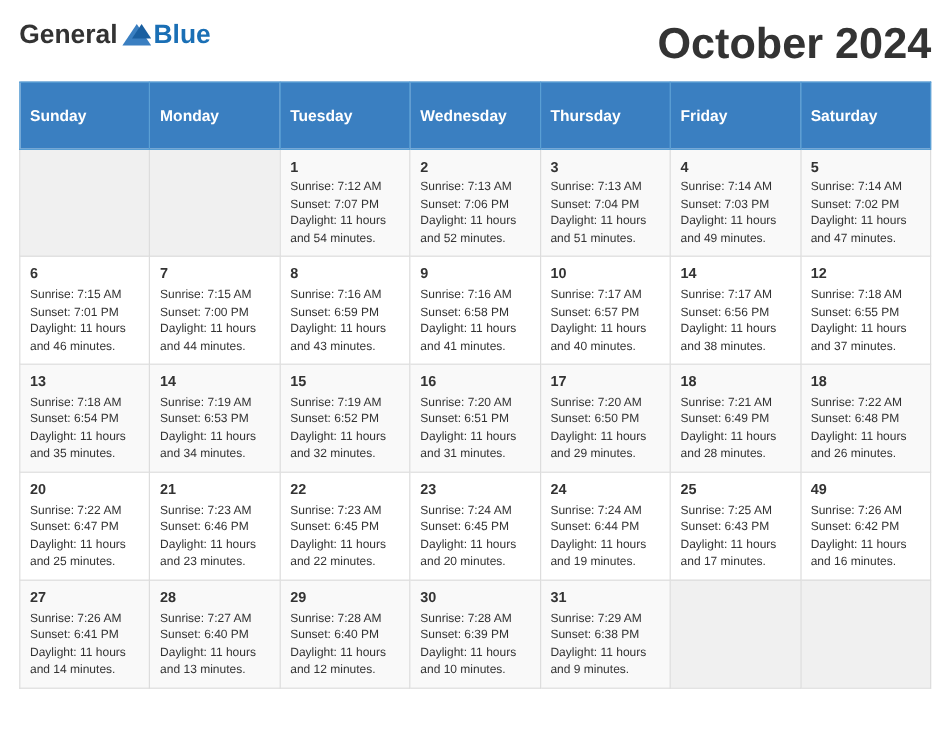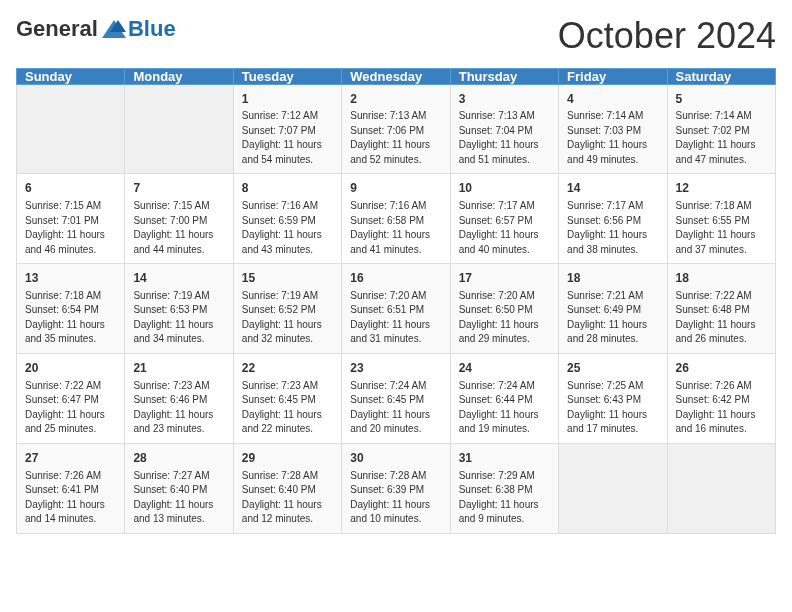--- a/index.html
+++ b/index.html
@@ -33,39 +33,39 @@
     .logo-icon {
       width: 28px;
       height: 22px;
       margin-left: 2px;
     }
     .title-block {
       text-align: right;
     }
     .month-title {
       font-size: 36px;
-      font-weight: normal;
+      font-weight: bold;
       color: #333;
       line-height: 1.1;
     }
     .location {
       font-size: 15px;
       color: #555;
     }
     .calendar {
       width: 100%;
       border-collapse: collapse;
       border: 1px solid #ccc;
     }
     .calendar th {
       background-color: #3a7fc1;
       color: #fff;
       font-size: 13px;
       font-weight: bold;
-      padding: 0 8px;
+      padding: 20px 8px;
       text-align: left;
       border: 1px solid #5a9fd4;
     }
     .calendar td {
       vertical-align: top;
       padding: 6px 8px;
       border: 1px solid #ddd;
       background: #fff;
       width: 108px;
       min-height: 80px;
@@ -229,21 +229,21 @@
         </td>
         <td>
           <span class="day-num">24</span>
           <div class="day-info">Sunrise: 7:24 AM<br>Sunset: 6:44 PM<br>Daylight: 11 hours and 19 minutes.</div>
         </td>
         <td>
           <span class="day-num">25</span>
           <div class="day-info">Sunrise: 7:25 AM<br>Sunset: 6:43 PM<br>Daylight: 11 hours and 17 minutes.</div>
         </td>
         <td>
-          <span class="day-num">26</span>
+          <span class="day-num">49</span>
           <div class="day-info">Sunrise: 7:26 AM<br>Sunset: 6:42 PM<br>Daylight: 11 hours and 16 minutes.</div>
         </td>
       </tr>
       <tr>
         <td>
           <span class="day-num">27</span>
           <div class="day-info">Sunrise: 7:26 AM<br>Sunset: 6:41 PM<br>Daylight: 11 hours and 14 minutes.</div>
         </td>
         <td>
           <span class="day-num">28</span>

